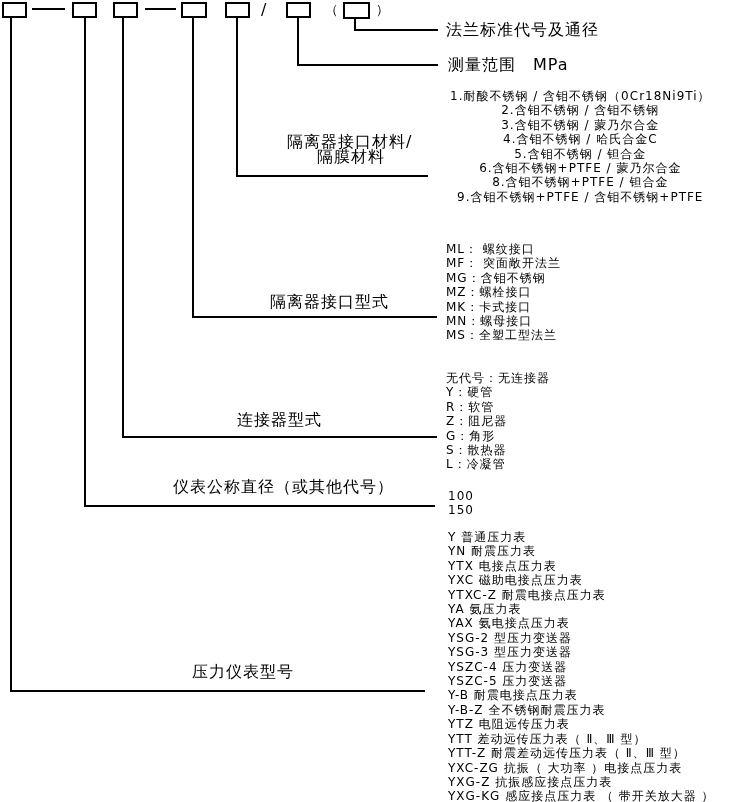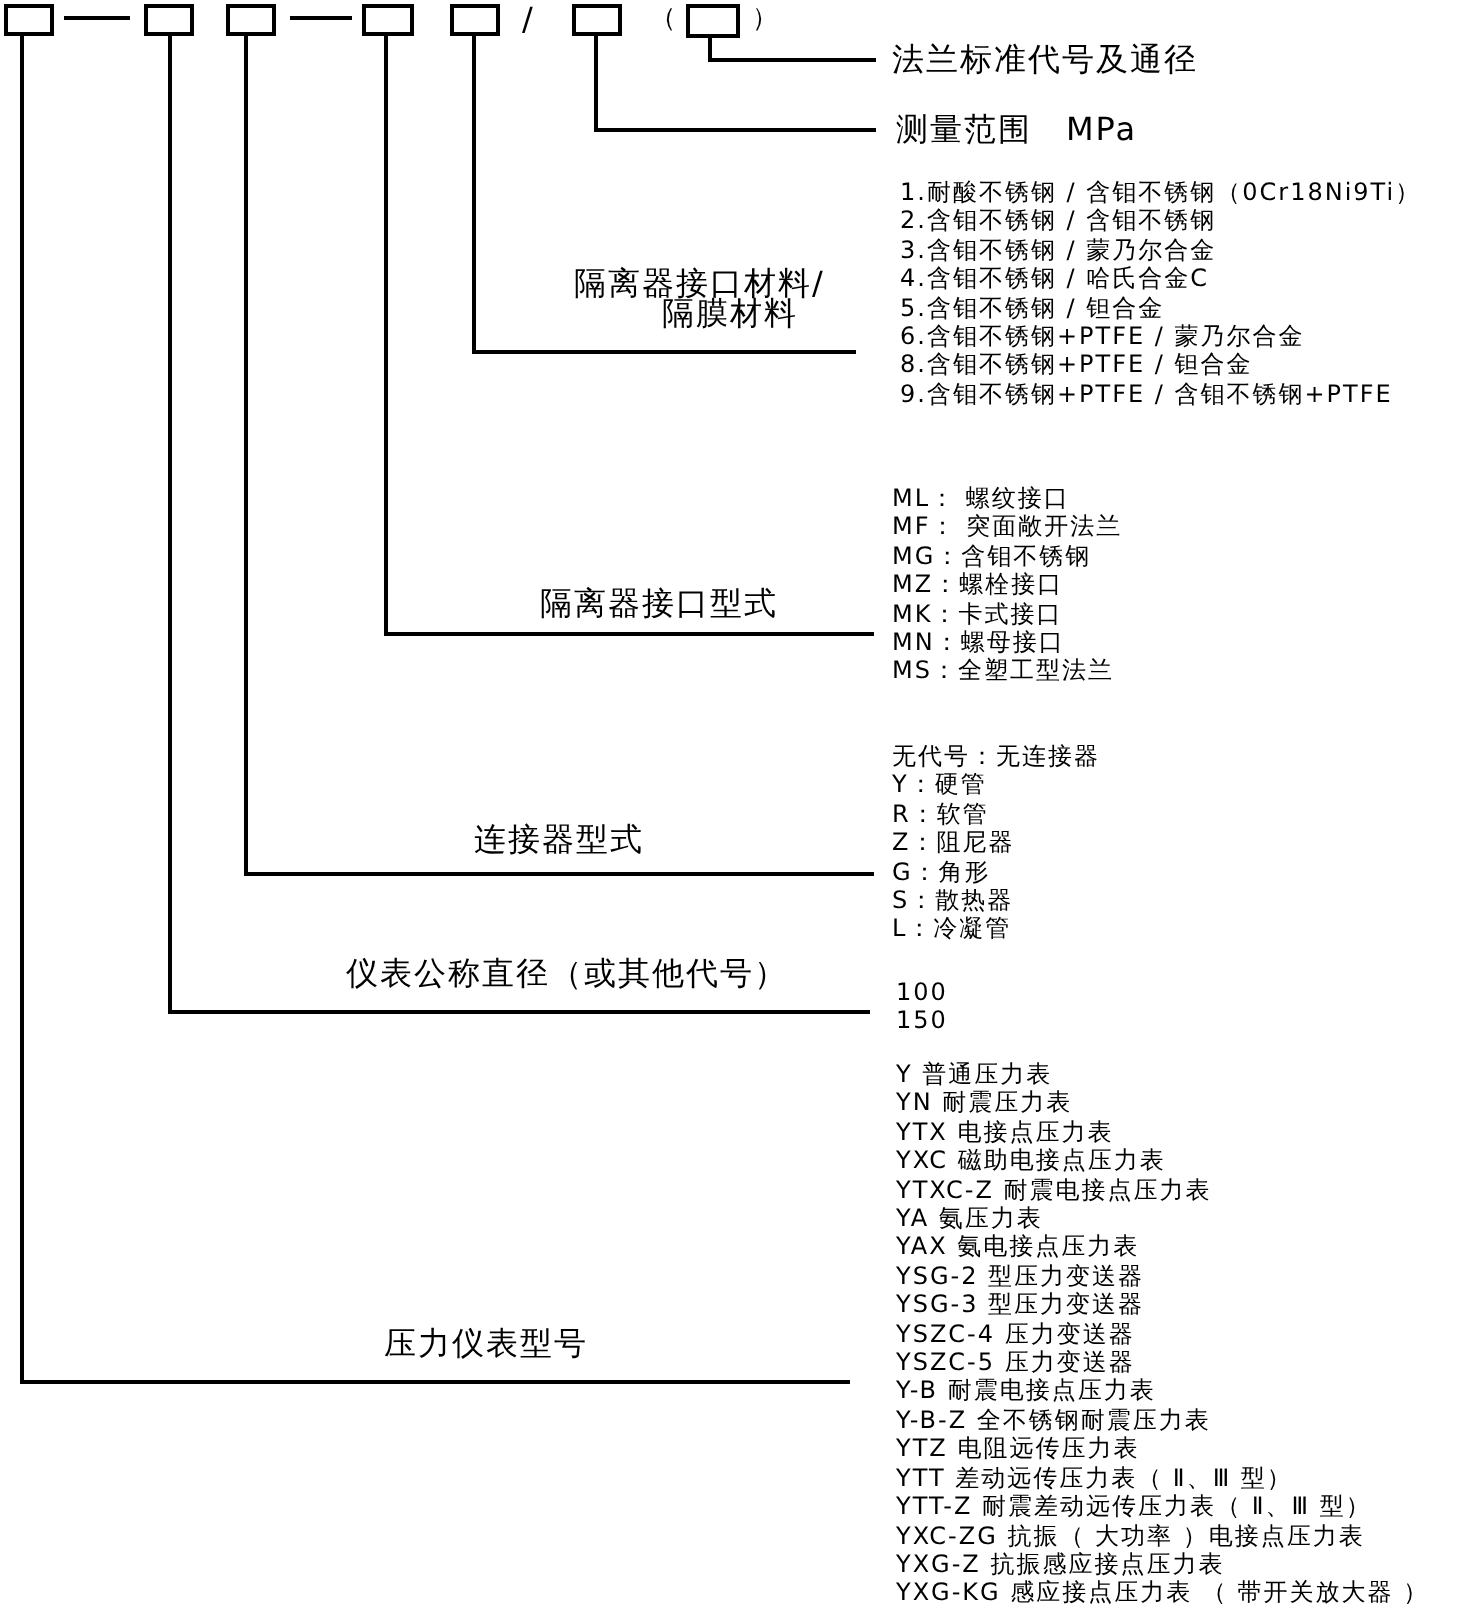--- a/index.html
+++ b/index.html
@@ -56,27 +56,27 @@
     <div class="hline" style="left:84px;top:505px;width:351px;"></div>
   </div>
   <div>
     <div class="vline" style="left:10px;top:18px;height:674px;"></div>
     <div class="hline" style="left:10px;top:690px;width:415px;"></div>
   </div>
 
   <div class="lbl" style="left:446px;top:23px;">法兰标准代号及通径</div>
   <div class="lbl" style="left:448px;top:58px;">测量范围　MPa</div>
   <div class="lbl" style="left:287px;top:135px;">隔离器接口材料/</div>
-  <div class="lbl" style="left:315px;top:150px;padding-left:16px;">隔膜材料</div>
+  <div class="lbl" style="left:301px;top:150px;padding-left:16px;">隔膜材料</div>
   <div class="lbl" style="left:270px;top:295px;">隔离器接口型式</div>
   <div class="lbl" style="left:237px;top:413px;">连接器型式</div>
   <div class="lbl" style="left:173px;top:480px;">仪表公称直径（或其他代号）</div>
   <div class="lbl" style="left:192px;top:665px;">压力仪表型号</div>
 
-  <div class="list" style="left:450px;top:89px;">
+  <div class="list" style="left:450px;top:89px;text-align:center;">
       <div>1.耐酸不锈钢 / 含钼不锈钢（0Cr18Ni9Ti）</div>
       <div>2.含钼不锈钢 / 含钼不锈钢</div>
       <div>3.含钼不锈钢 / 蒙乃尔合金</div>
       <div>4.含钼不锈钢 / 哈氏合金C</div>
       <div>5.含钼不锈钢 / 钽合金</div>
       <div>6.含钼不锈钢+PTFE / 蒙乃尔合金</div>
       <div>8.含钼不锈钢+PTFE / 钽合金</div>
       <div>9.含钼不锈钢+PTFE / 含钼不锈钢+PTFE</div>
     </div>
   <div class="list" style="left:446px;top:242px;">

